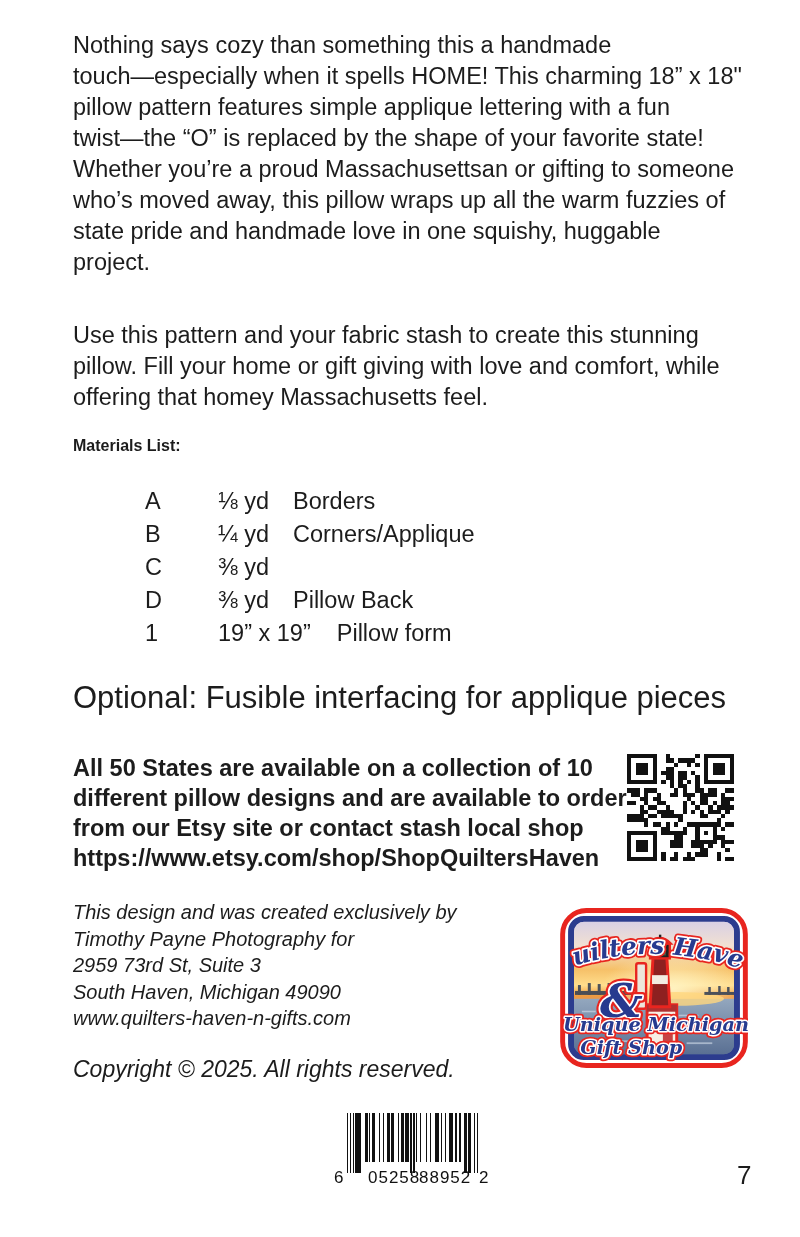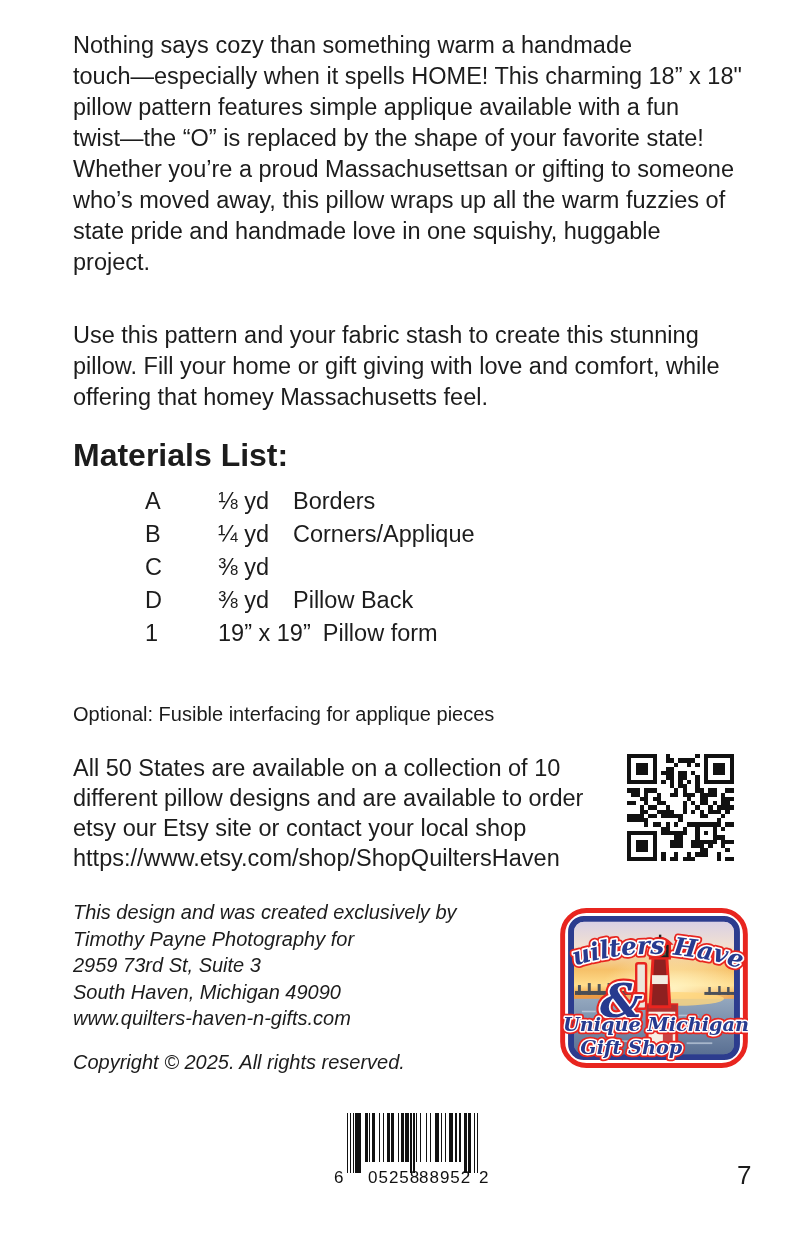--- a/index.html
+++ b/index.html
@@ -1,52 +1,52 @@
 <!DOCTYPE html>
 <html><head>
 <meta charset="utf-8">
 <style>
   html,body{margin:0;padding:0;background:#ffffff;}
   .page{position:relative;width:800px;height:1237px;background:#ffffff;overflow:hidden;
         font-family:"Liberation Sans","DejaVu Sans",sans-serif;color:#1c1c1c;}
   .para{position:absolute;left:73px;font-size:23.5px;line-height:31px;white-space:nowrap;}
   .intro{top:30px;}
   .usage{top:320px;}
-  .materials-heading{position:absolute;left:73px;top:437px;font-size:32px;font-weight:bold;margin:0;}
+  .materials-heading{position:absolute;left:73px;top:437px;font-size:16px;font-weight:bold;margin:0;}
   .materials-table{position:absolute;left:73px;top:485px;font-size:23.5px;line-height:33px;}
   .mat-row{display:flex;padding-left:72px;white-space:nowrap;}
   .cell-id{width:73px;}
   .cell-qty{width:75px;}
-  .mat-row.wide .cell-qty{width:auto;margin-right:12px;}
-  .optional{position:absolute;left:73px;top:703px;font-size:20px;white-space:nowrap;}
-  .availability{position:absolute;left:73px;top:753px;font-size:23.5px;line-height:30px;white-space:nowrap;}
+  .mat-row.wide .cell-qty{width:auto;margin-right:26px;}
+  .optional{position:absolute;left:73px;top:680px;font-size:31px;white-space:nowrap;}
+  .availability{position:absolute;left:73px;top:753px;font-size:23.5px;line-height:30px;white-space:nowrap;font-weight:bold;}
   .qr{position:absolute;left:627px;top:754px;width:107px;height:107px;}
   .credits{position:absolute;left:73px;top:899px;font-size:20px;line-height:26.5px;white-space:nowrap;font-style:italic;}
-  .copyright{margin-top:17px;font-size:20px;}
+  .copyright{margin-top:24px;font-size:23px;}
   .logo{position:absolute;left:560px;top:908px;width:188px;height:160px;}
   .logo text{font-family:"DejaVu Serif","Liberation Serif",serif;font-style:italic;font-weight:bold;}
   .t-red{fill:none;stroke:#e8251f;stroke-linejoin:round;}
   .t-wb{fill:#273a8f;stroke:#ffffff;paint-order:stroke;stroke-linejoin:round;}
   .barcode-bars{position:absolute;left:347px;top:1113px;width:131px;height:60px;}
   .bdigit{position:absolute;top:1168px;font-size:17px;letter-spacing:1px;color:#111;}
   .bd-left{left:334px;}
   .bd-g1{left:368px;}
   .bd-g2{left:419px;}
   .bd-right{left:479px;}
   .page-number{position:absolute;left:737px;top:1160px;font-size:26px;}
 </style>
 </head>
 <body>
 
 <div class="page">
 
   <div class="para intro">
-      <div>Nothing says cozy than something warm a handmade</div>
+      <div>Nothing says cozy than something this a handmade</div>
       <div>touch—especially when it spells HOME! This charming 18” x 18"</div>
-      <div>pillow pattern features simple applique available with a fun</div>
+      <div>pillow pattern features simple applique lettering with a fun</div>
       <div>twist—the “O” is replaced by the shape of your favorite state!</div>
       <div>Whether you’re a proud Massachusettsan or gifting to someone</div>
       <div>who’s moved away, this pillow wraps up all the warm fuzzies of</div>
       <div>state pride and handmade love in one squishy, huggable</div>
       <div>project.</div>
     </div>
 
   <div class="para usage">
       <div>Use this pattern and your fabric stash to create this stunning</div>
       <div>pillow. Fill your home or gift giving with love and comfort, while</div>
@@ -80,21 +80,21 @@
       <span class="cell-qty">19” x 19”</span>
       <span class="cell-desc">Pillow form</span>
     </div>
   </div>
 
   <div class="optional">Optional: Fusible interfacing for applique pieces</div>
 
   <div class="para availability">
       <div>All 50 States are available on a collection of 10</div>
       <div>different pillow designs and are available to order</div>
-      <div>etsy our Etsy site or contact your local shop</div>
+      <div>from our Etsy site or contact stash local shop</div>
       <div>https://www.etsy.com/shop/ShopQuiltersHaven</div>
     </div>
 
   <svg id="qr-svg" class="qr" viewBox="0 0 25 25" shape-rendering="crispEdges">
       <rect x="0" y="0" width="1" height="1" fill="#111"></rect>
       <rect x="1" y="0" width="1" height="1" fill="#111"></rect>
       <rect x="2" y="0" width="1" height="1" fill="#111"></rect>
       <rect x="3" y="0" width="1" height="1" fill="#111"></rect>
       <rect x="4" y="0" width="1" height="1" fill="#111"></rect>
       <rect x="5" y="0" width="1" height="1" fill="#111"></rect>

